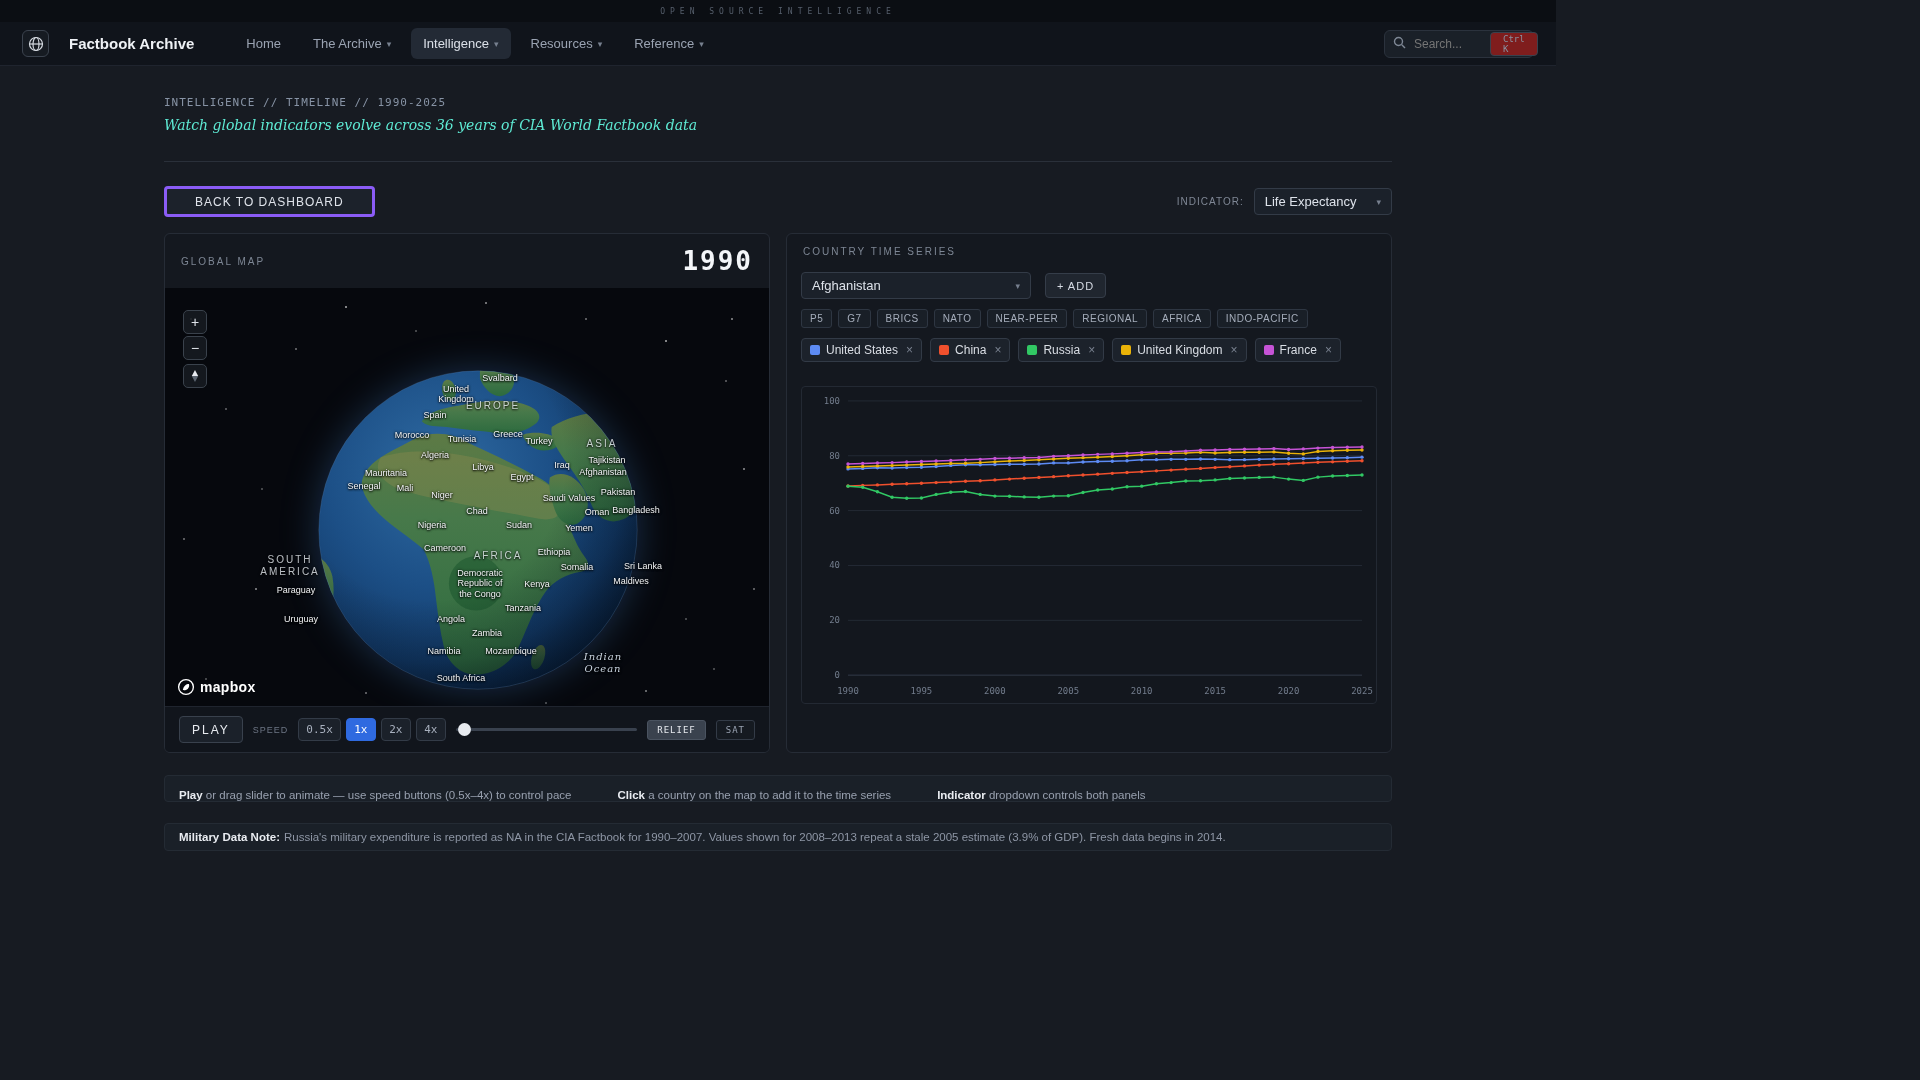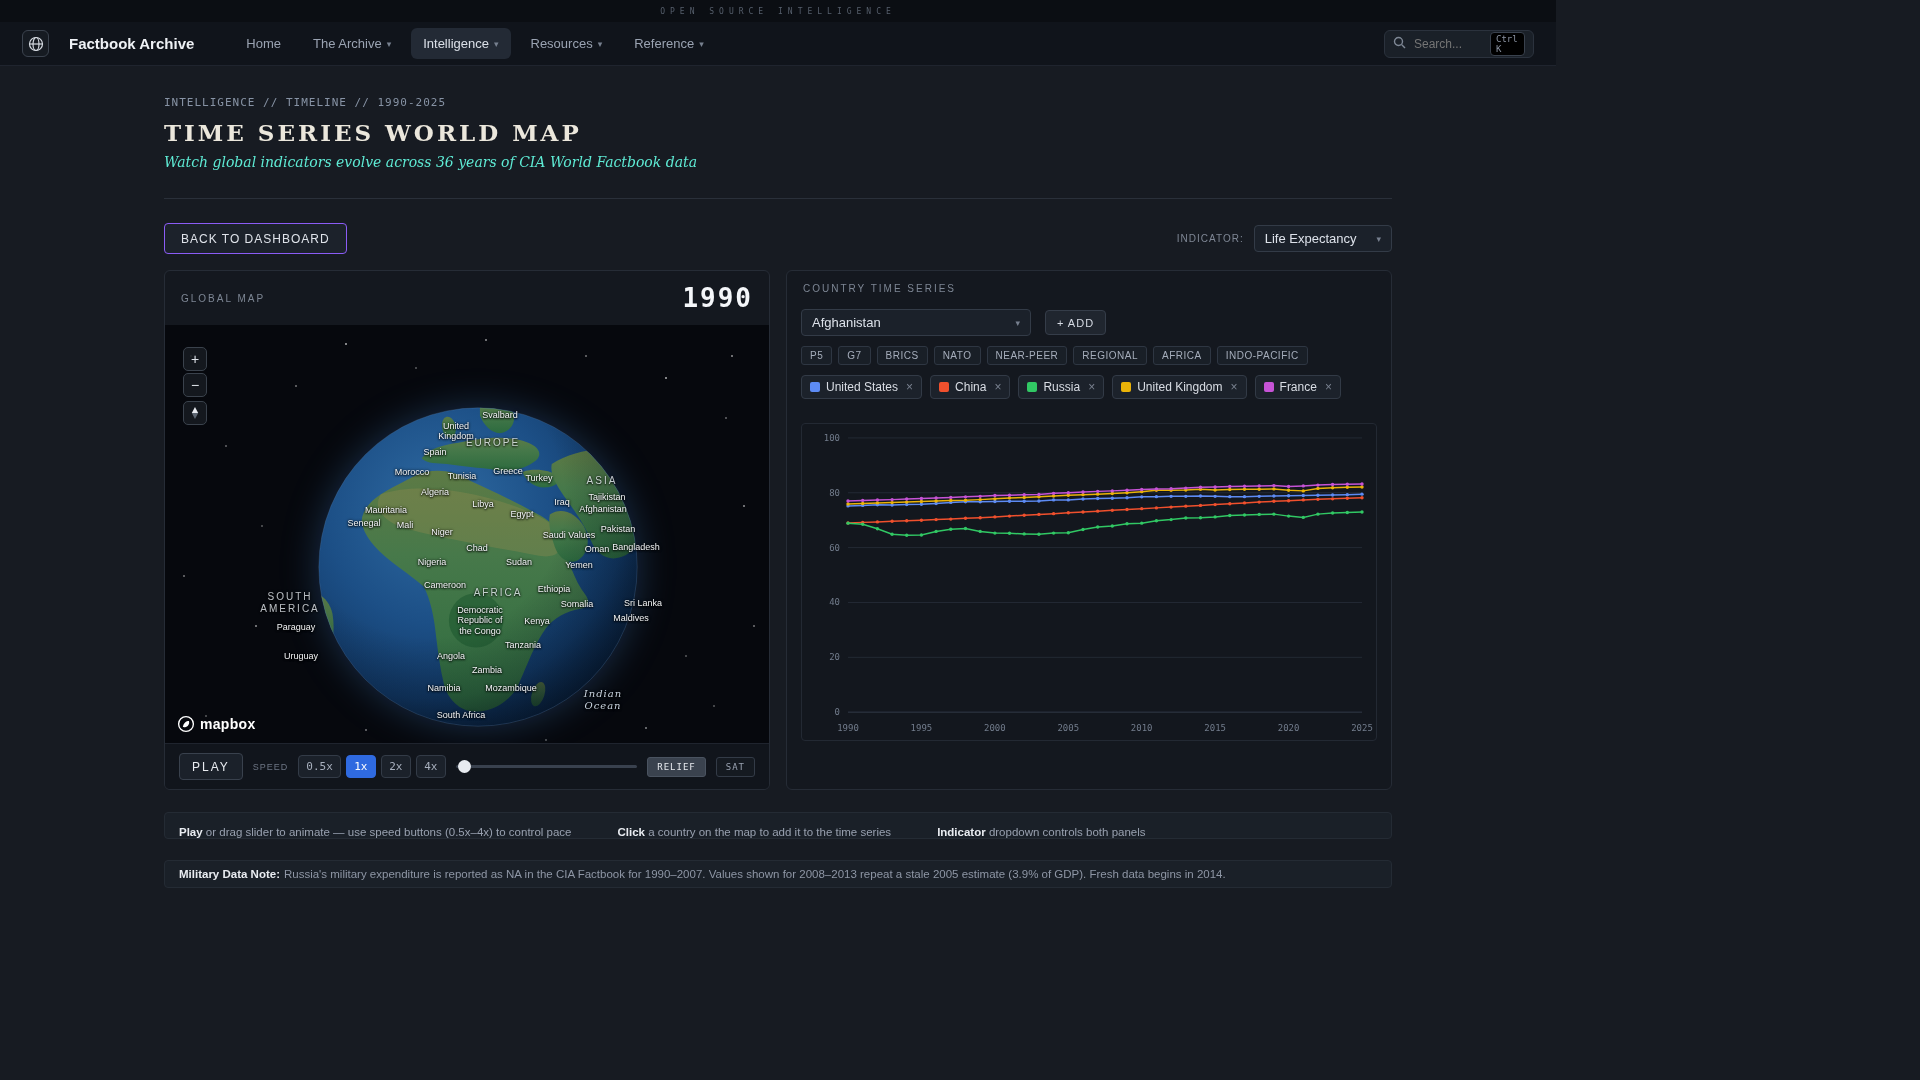--- a/index.html
+++ b/index.html
@@ -27,35 +27,35 @@
     display:flex; align-items:center; justify-content:center; }
   .brand-name { font-size:15px; font-weight:700; color:#eef1f5; }
   .nav-items { display:flex; align-items:center; gap:8px; margin-left:40px; }
   .nav-item { display:flex; align-items:center; gap:5px; padding:8px 12px; font-size:13px;
     color:#9aa3b2; border-radius:6px; cursor:pointer; }
   .nav-item.active { background:#232a35; color:#dbe0e8; }
   .caret { font-size:9px; color:#77808f; }
   .search { margin-left:auto; display:flex; align-items:center; gap:6px; background:#1a2028;
     border:1px solid #2b323d; border-radius:6px; height:28px; padding:0 8px; width:150px; }
   .search input { background:transparent; border:0; outline:0; color:#aeb6c4; font-size:12px; width:72px; }
-  .kbd { font-family:"DejaVu Sans Mono", monospace; font-size:9px; color:#8a92a1; background:#000000;
-    border:1px solid #39414d; border-radius:4px; padding:1px 5px; }
+  .kbd { font-family:"DejaVu Sans Mono", monospace; font-size:9px; color:#8a92a1; background:#7f1d1d;
+    border:1px solid #39414d; border-radius:4px; padding:1px 12px; }
 
   
   main { width:1228px; margin:16px auto; }
   .breadcrumb { margin-top:30px; font-family:"DejaVu Sans Mono", monospace; font-size:11px;
     letter-spacing:1px; color:#8793a5; }
   .page-title { margin:10px 0 0; font-family:"DejaVu Serif", serif; font-size:23px; font-weight:700;
     letter-spacing:3px; color:#ebe7dc; }
   .subtitle { margin-top:8px; font-family:"DejaVu Serif", serif; font-style:italic; font-size:14px; color:#5eead4; }
   .divider { margin-top:28px; border:0; border-top:1px solid #2a303a; }
 
   
   .toolbar { margin-top:24px; display:flex; align-items:center; justify-content:space-between; }
-  .back-btn { height:31px; padding:0 16px; background:#1c222b; border:1px solid #8b5cf6; border-radius:4px;
+  .back-btn { height:31px; padding:0 28px; background:#1c222b; border:3px solid #8b5cf6; border-radius:4px;
     color:#dfe3ea; font-size:12px; letter-spacing:1px; cursor:pointer; font-family:inherit; }
   .indicator { display:flex; align-items:center; gap:10px; }
   .indicator-label { font-size:10px; letter-spacing:1px; color:#7f8795; }
   .select { display:inline-flex; align-items:center; justify-content:space-between; gap:20px;
     background:#1b212a; border:1px solid #333b47; border-radius:4px; padding:0 10px; height:27px;
     font-size:13px; color:#dde2ea; cursor:pointer; }
   .indicator-select { min-width:112px; }
 
   
   .panels { margin-top:16px; display:flex; gap:16px; }
@@ -189,21 +189,20 @@
             <line x1="8.8" y1="8.8" x2="12" y2="12" stroke="#7e8795" stroke-width="1.4"></line>
           </svg>
       </span>
       <input placeholder="Search..." style="">
       <span class="kbd">Ctrl K</span>
     </div>
   </nav>
 
   <main>
     <div class="breadcrumb">INTELLIGENCE // TIMELINE // 1990-2025</div>
-    <h1 class="page-title">TIME SERIES WORLD MAP</h1>
     <div class="subtitle">Watch global indicators evolve across 36 years of CIA World Factbook data</div>
     <hr class="divider">
 
     <div class="toolbar">
       <button class="back-btn">BACK TO DASHBOARD</button>
       <div class="indicator">
         <span class="indicator-label">INDICATOR:</span>
         <div class="select indicator-select">
           <span>Life Expectancy</span>
           <span class="caret">▾</span>

